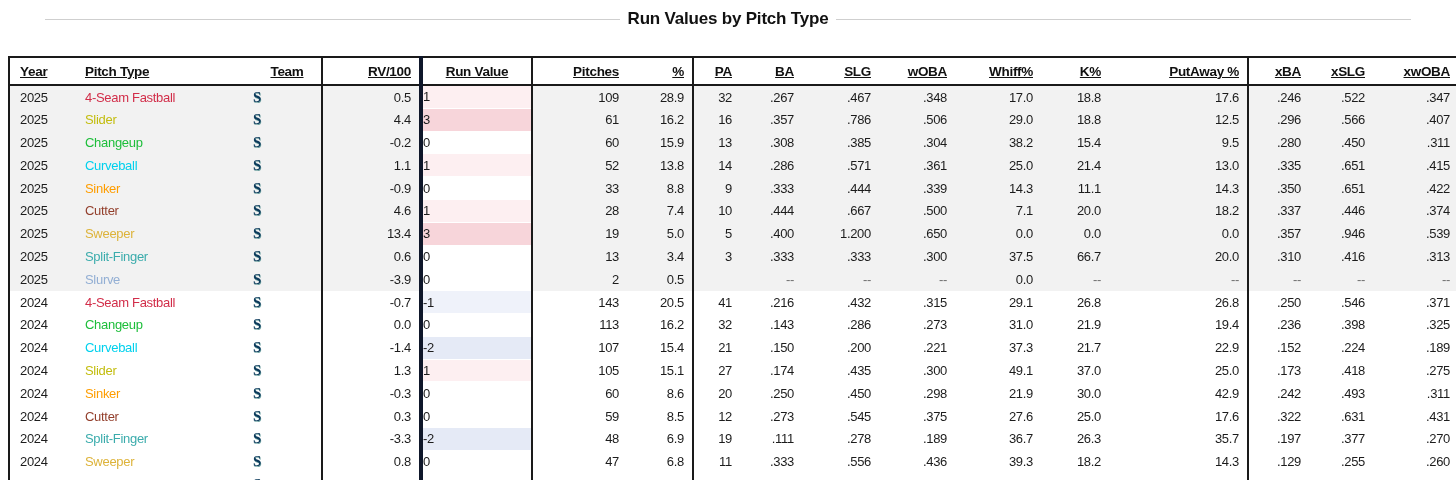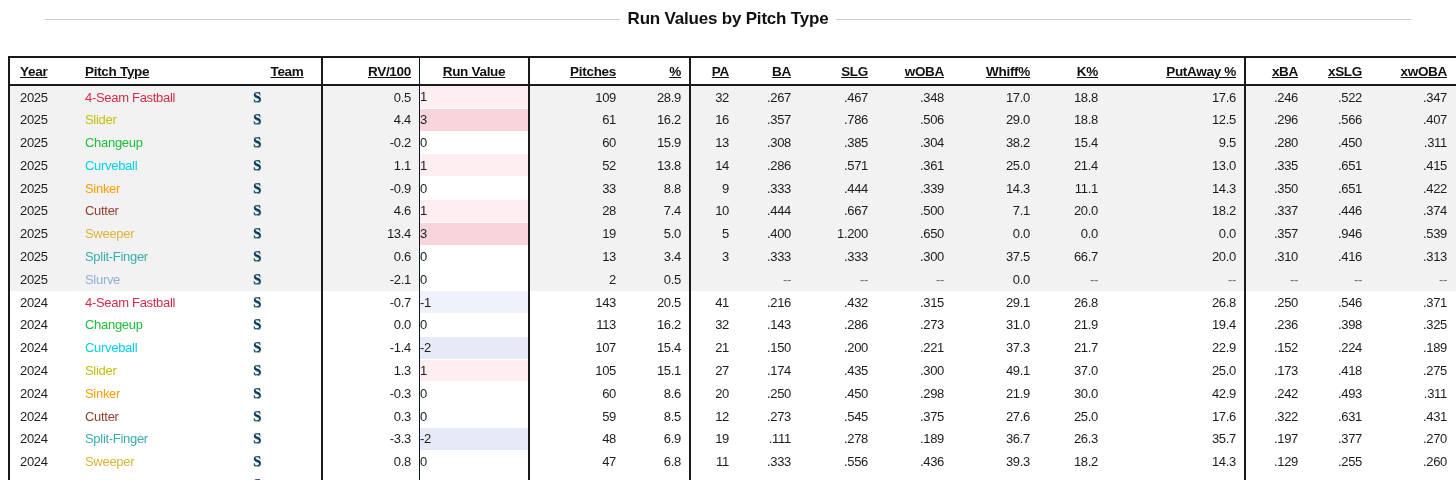--- a/index.html
+++ b/index.html
@@ -30,21 +30,21 @@
 
   
   .al { text-align:left;  padding-left:10px; }
   .c1.al { padding-left:11px; }
   .ac { }
   .ar { text-align:right; padding-right:8px; }
   .c7.ar { padding-right:7px; }
 
   
   .c2,.c4,.c6,.c13 { border-right:2px solid #1a1a1a; }
-  .c3 { border-right:1px solid #0f172a; }
+  .c3 { border-right:4px solid #0f172a; }
 
   .rv-cell { border-bottom:1px solid #ffffff; }
   .dash { color:#6f6f6f; }
 
   .team-logo { font-family:"Liberation Serif", serif; font-weight:700; font-size:15px;
                line-height:1; display:inline-block;
                text-shadow:0.6px 0.6px 0 rgba(0,92,92,0.55); }
 </style>
 </head>
 <body>
@@ -236,21 +236,21 @@
         <td class="c13 ar">20.0</td>
         <td class="c14 ar">.310</td>
         <td class="c15 ar">.416</td>
         <td class="c16 ar">.313</td>
         <td class="c17 ar">100.0</td>
       </tr>
       <tr style="background: rgb(242, 242, 242);">
         <td class="c0 al">2025</td>
         <td class="c1 al"><span style="color: rgb(147, 175, 212);">Slurve</span></td>
         <td class="c2 ac"><span class="team-logo" style="color: rgb(12, 58, 92);">S</span></td>
-        <td class="c3 ar">-2.1</td>
+        <td class="c3 ar">-3.9</td>
         <td class="c4 ac rv-cell" style="background: rgb(255, 255, 255);">0</td>
         <td class="c5 ar">2</td>
         <td class="c6 ar">0.5</td>
         <td class="c7 ar"></td>
         <td class="c8 ar dash">--</td>
         <td class="c9 ar dash">--</td>
         <td class="c10 ar dash">--</td>
         <td class="c11 ar">0.0</td>
         <td class="c12 ar dash">--</td>
         <td class="c13 ar dash">--</td>

